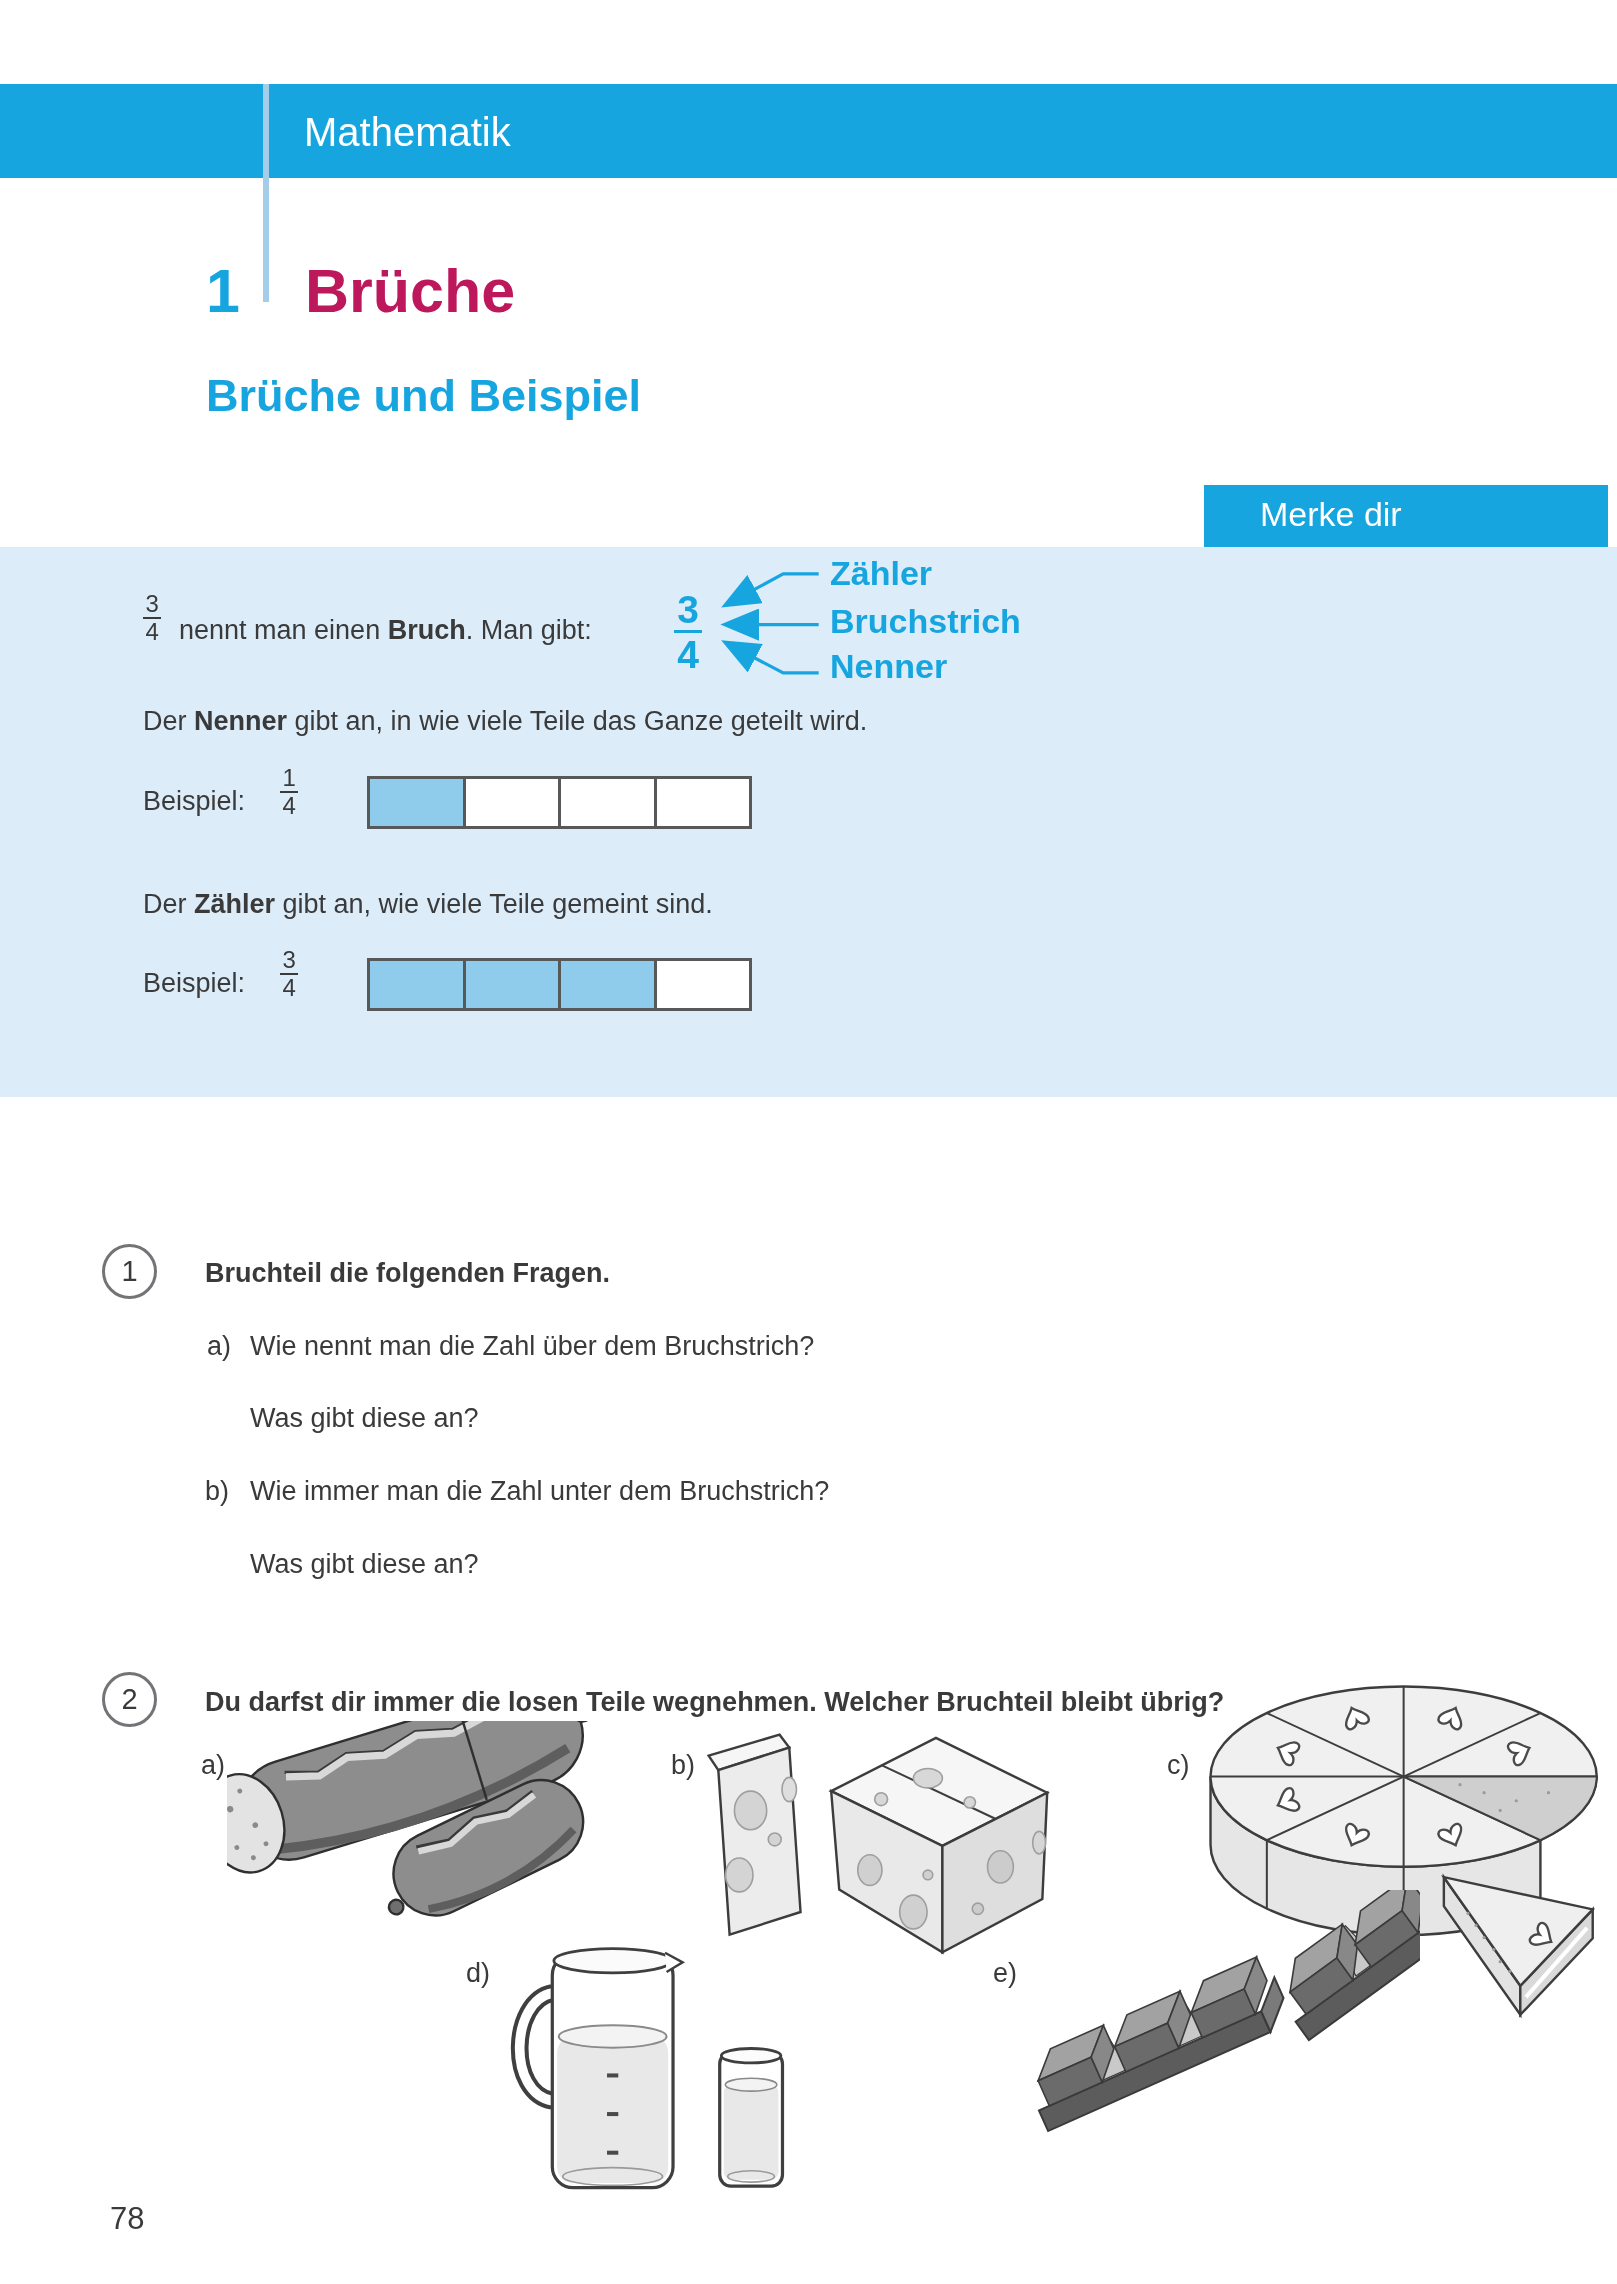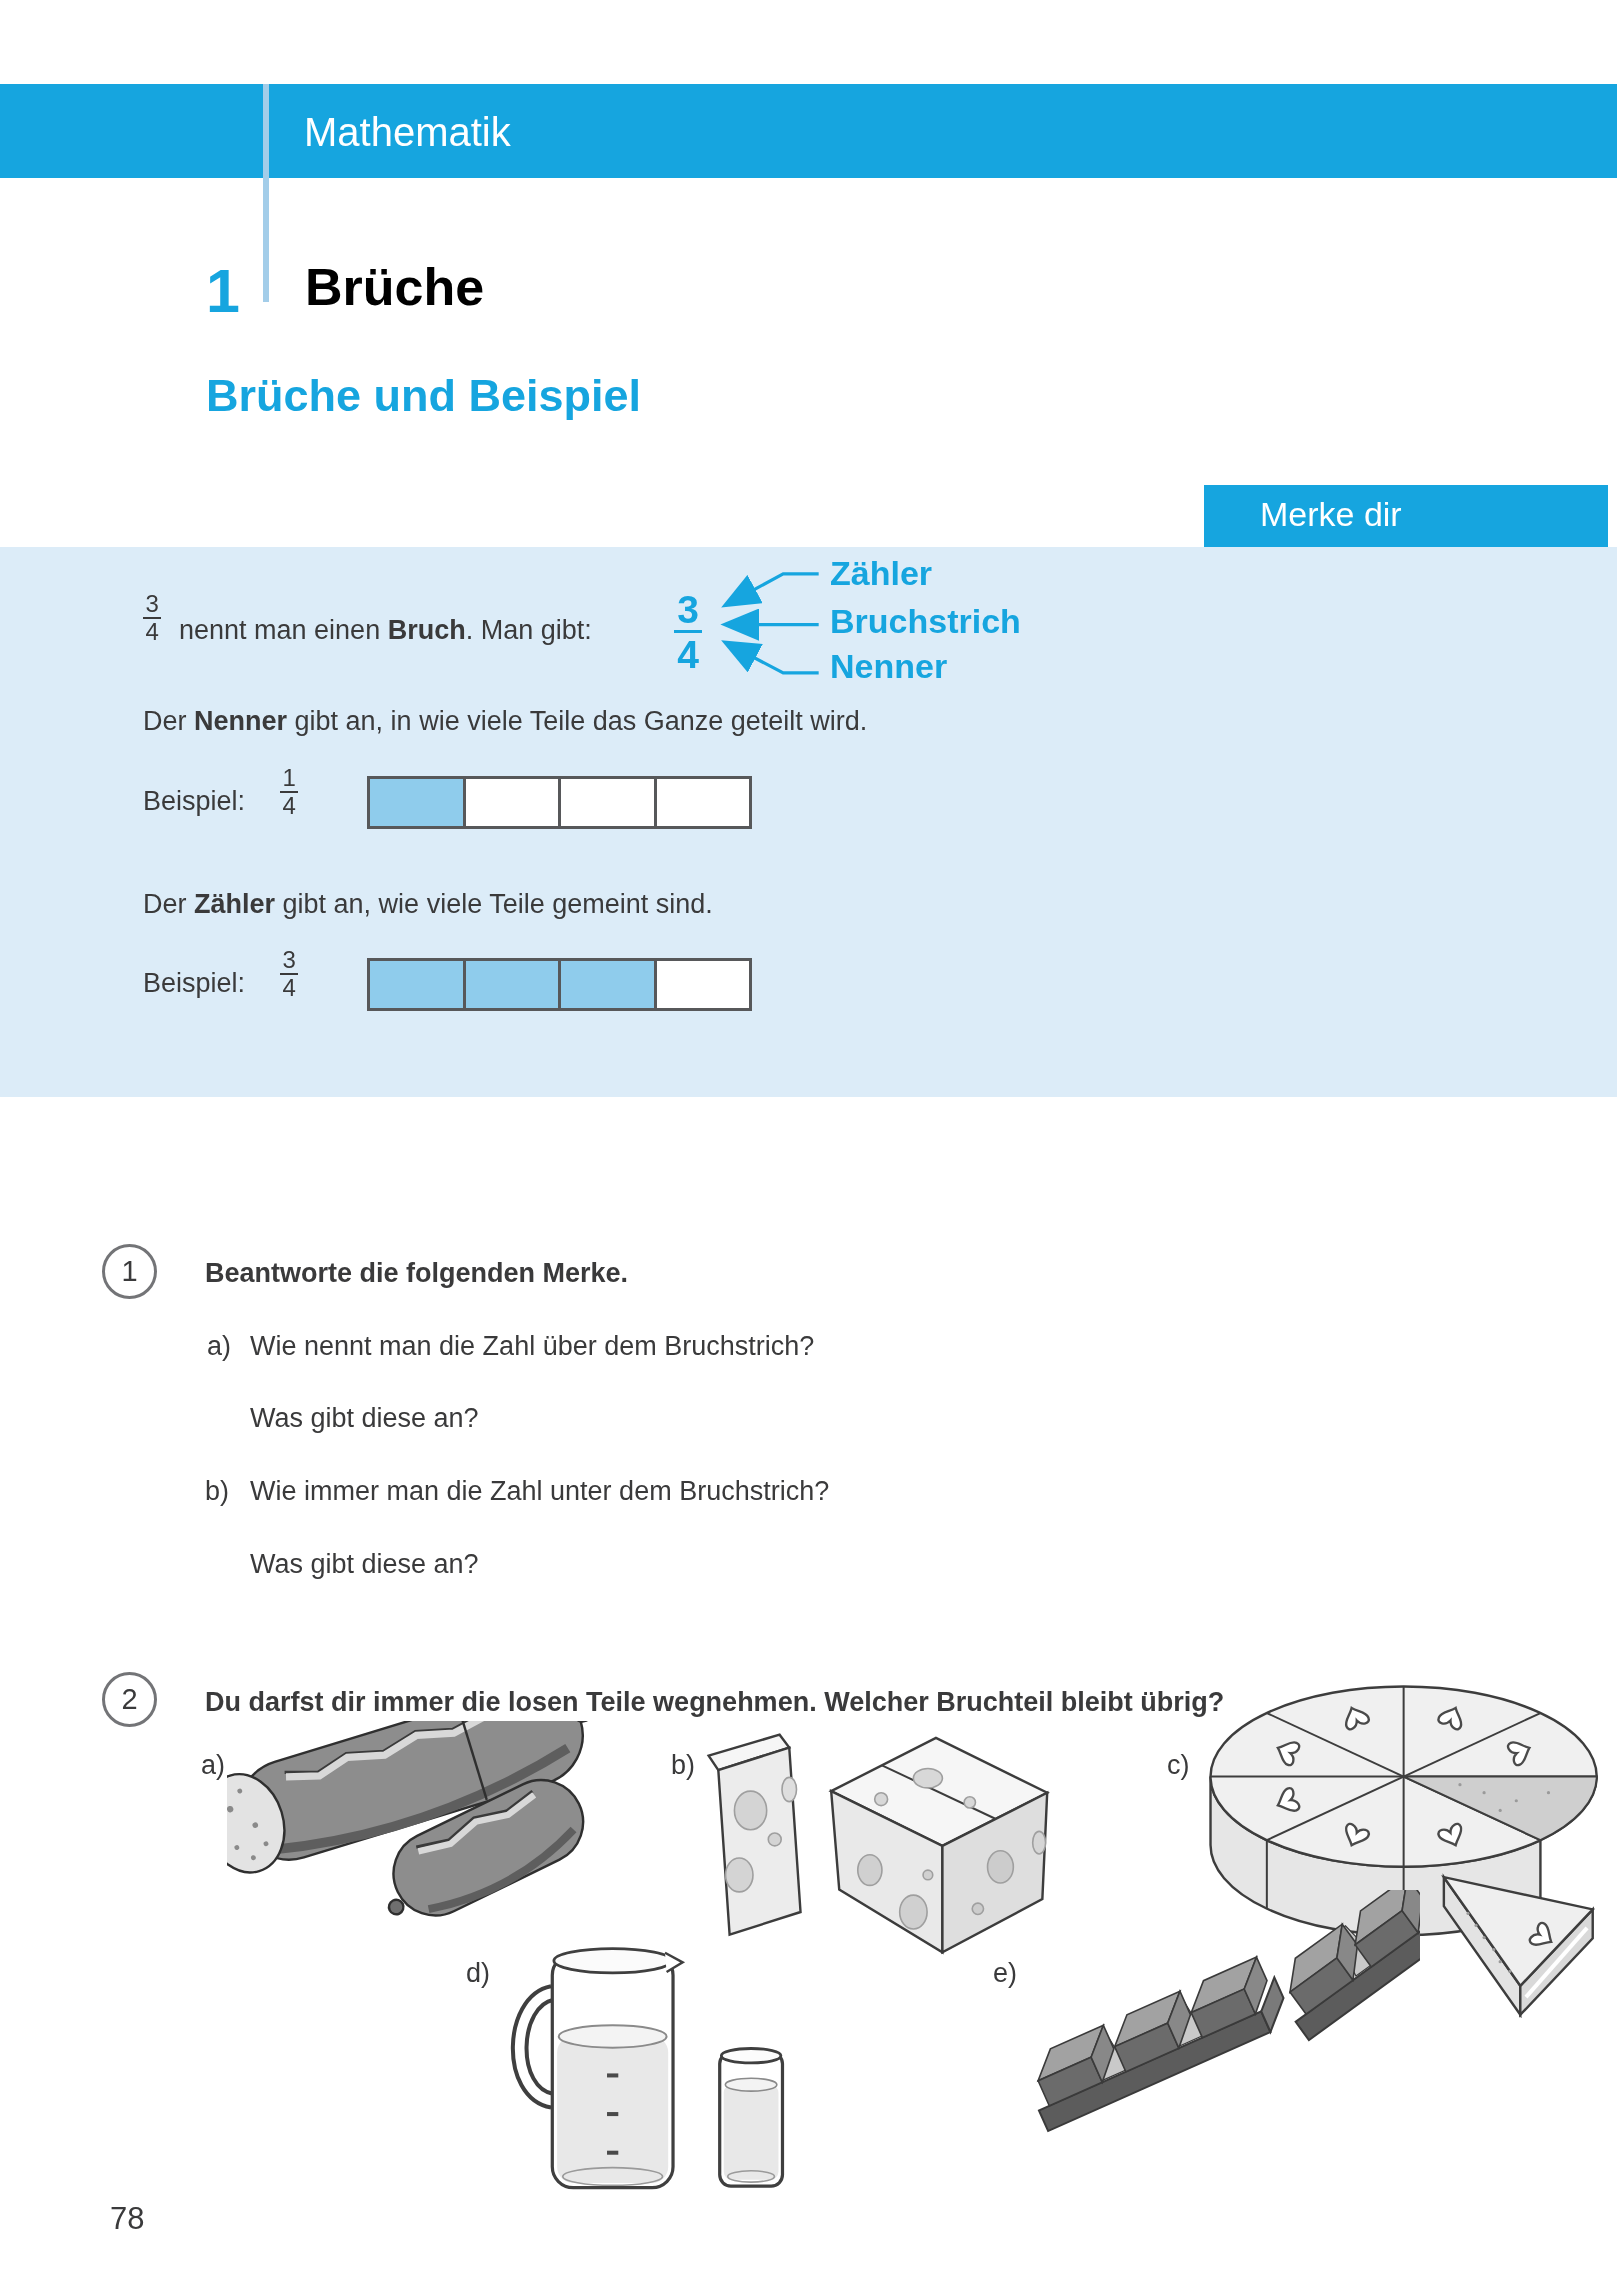--- a/index.html
+++ b/index.html
@@ -6,21 +6,21 @@
   .page{position:relative;width:1618px;height:2284px;background:#ffffff;
         font-family:"Liberation Sans",sans-serif;color:#3a3a3b;overflow:hidden;margin-top:19px;}
 
   
   .topbar{position:absolute;left:0;top:65px;width:1618px;height:94px;background:#16a5df;}
   .subject{position:absolute;left:304px;top:93px;font-size:40px;color:#ffffff;line-height:1;}
   .divider{position:absolute;left:263px;top:65px;width:5.6px;height:218px;background:#a3cde9;}
 
   .chapter-number{position:absolute;left:176px;top:242px;width:64px;text-align:right;
                   font-size:61px;font-weight:700;color:#16a5df;line-height:1;}
-  .chapter-title{position:absolute;left:305px;top:242px;font-size:52px;font-weight:700;color:#000000;line-height:1;}
+  .chapter-title{position:absolute;left:305px;top:242px;font-size:61px;font-weight:700;color:#be185d;line-height:1;}
   .section-title{position:absolute;left:206px;top:354px;font-size:45px;font-weight:700;color:#16a5df;line-height:1;}
 
   .badge{position:absolute;left:1204px;top:466px;width:404px;height:72px;background:#16a5df;
          color:#fff;font-size:34px;line-height:58px;padding-left:56px;box-sizing:border-box;}
 
   .panel{position:absolute;left:0;top:528px;width:1618px;height:550px;background:#dcecf8;}
 
   .t{position:absolute;font-size:27px;line-height:34px;white-space:nowrap;}
   .b{font-weight:700;}
 
@@ -127,21 +127,21 @@
   <div class="fbar" style="left:367px;top:939px;">
       <div class="cell filled"></div>
       <div class="cell filled"></div>
       <div class="cell filled"></div>
       <div class="cell"></div>
     </div>
 
   <div class="circle" style="left:102px;top:1225px;">
     <span>1</span>
   </div>
-  <div class="t b" style="left:205px;top:1237px;">Beantworte die folgenden Merke.</div>
+  <div class="t b" style="left:205px;top:1237px;">Bruchteil die folgenden Fragen.</div>
 
   <div class="t" style="left:207px;top:1310px;">a)</div>
   <div class="t" style="left:250px;top:1310px;">Wie nennt man die Zahl über dem Bruchstrich?</div>
   <div class="t" style="left:250px;top:1382px;">Was gibt diese an?</div>
 
   <div class="t" style="left:205px;top:1455px;">b)</div>
   <div class="t" style="left:250px;top:1455px;">Wie immer man die Zahl unter dem Bruchstrich?</div>
   <div class="t" style="left:250px;top:1528px;">Was gibt diese an?</div>
 
   <div class="circle" style="left:102px;top:1653px;">

